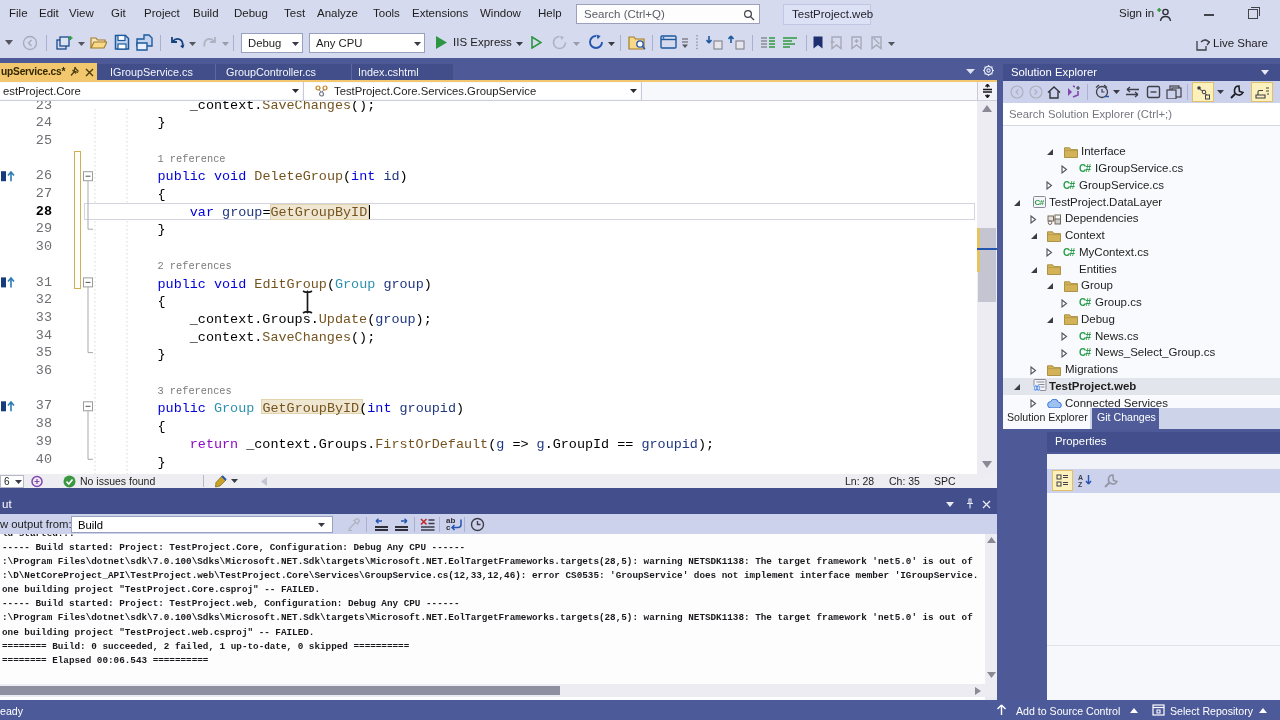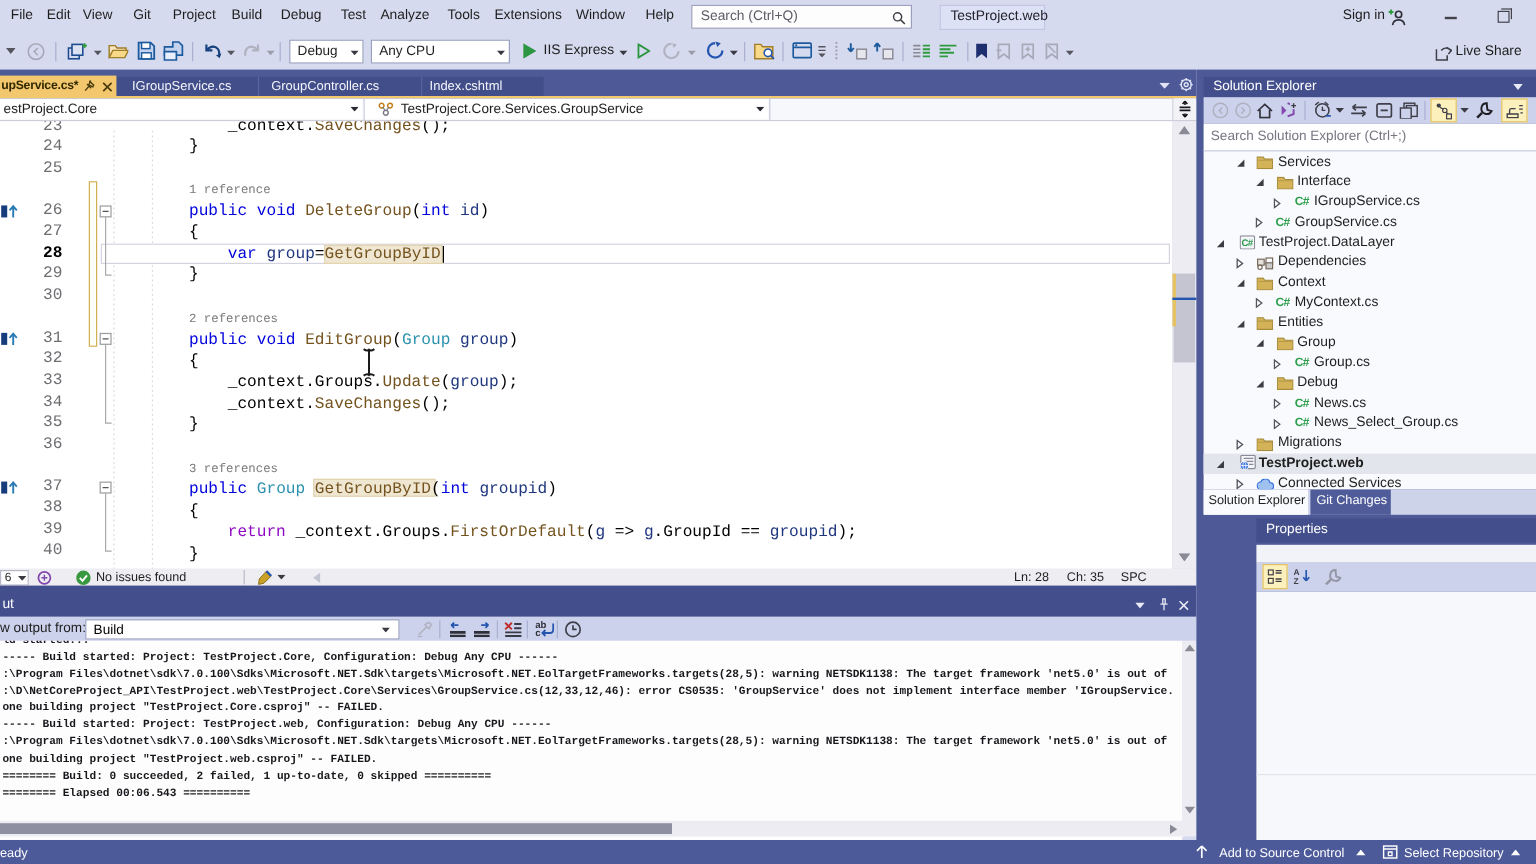--- a/index.html
+++ b/index.html
@@ -41,21 +41,21 @@
 #code .t{color:#2b91af;}
 #code .p{color:#1f377f;}
 #code .r{color:#8f08c4;}
 #code .lens{font-size:10.3px;color:#7a7a7a;}
 .hlbox{position:absolute;background:#f0e7d2;border:1px solid #e2d4ad;box-sizing:border-box;}
 
 #vscroll{left:977px;top:45px;width:20px;height:373px;background:#ececf2;}
 #ebottom{left:0;top:418px;width:997px;height:14px;background:#eeeef2;font-size:10.5px;color:#1e1e1e;}
 
 
-#output{left:0;top:432px;width:997px;height:212px;background:#e8eaf2;border-radius:20px;}
+#output{left:0;top:432px;width:997px;height:212px;background:#e8eaf2;}
 #ohead{position:absolute;left:0;top:0;width:997px;height:26px;background:#434f8c;color:#fff;font-size:11.5px;}
 #otool{position:absolute;left:0;top:26px;width:997px;height:20px;background:#ccd2ec;}
 #otext{position:absolute;left:0;top:46px;width:985px;height:193px;background:#fdfdfe;overflow:hidden;}
 #otext pre{position:absolute;left:2px;top:-7.5px;margin:0;font-family:"Liberation Mono",monospace;font-size:9.3px;font-weight:bold;line-height:14.15px;color:#18181c;}
 #ovscroll{position:absolute;left:985px;top:46px;width:12px;height:149.5px;background:#ececf2;}
 #ohscroll{position:absolute;left:0;top:195.5px;width:997px;height:13.5px;background:#ececf2;}
 
 
 #right{left:997px;top:2px;width:283px;height:698px;background:#4d5a97;}
 #sehead{position:absolute;left:6px;top:5.5px;width:277px;height:17.5px;background:#434f8c;color:#fff;font-size:11.3px;}
@@ -598,30 +598,20 @@
               <path d="M1 8 h9 v3 h-9 Z" fill="none" stroke="#3f3f49" stroke-width="1.1"></path>
               <path d="M3 8 V5 q0 -1.5 1.5 -1.5 H8" fill="none" stroke="#3f3f49" stroke-width="1.1"></path>
               <path d="M11 1 l3 0 M11 4 l3 0 M12 7 l2 0" stroke="#3f3f49" stroke-width="1.1"></path>
             </svg>
         </div>
       </div>
       <div id="sesearch">
           <span style="top:5px">Search Solution Explorer (Ctrl+;)</span>
         </div>
       <div id="setree">
-<div class="trow" style="top:1.0px;">
-            <svg class="abs" style="left:27px;top:4.5px" width="8" height="8" viewBox="0 0 8 8">
-              <path d="M7 1 V7 H1 Z" fill="#3c3c44"></path>
-            </svg>
-            <svg class="abs" style="left:44px;top:3px" width="14" height="11" viewBox="0 0 14 11">
-              <path d="M0.5 10.5 V0.8 h5.2 l1.2 1.8 H13.5 V10.5 Z" fill="#d3b258" stroke="#a68b3c" stroke-width="0.9"></path>
-              <path d="M0.5 3.6 h13" stroke="#b79b48" stroke-width="0.9"></path>
-            </svg>
-            <span style="left:62px;">Services</span>
-          </div>
 <div class="trow" style="top:17.75px;">
             <svg class="abs" style="left:43px;top:4.5px" width="8" height="8" viewBox="0 0 8 8">
               <path d="M7 1 V7 H1 Z" fill="#3c3c44"></path>
             </svg>
             <svg class="abs" style="left:61px;top:3px" width="14" height="11" viewBox="0 0 14 11">
               <path d="M0.5 10.5 V0.8 h5.2 l1.2 1.8 H13.5 V10.5 Z" fill="#d3b258" stroke="#a68b3c" stroke-width="0.9"></path>
               <path d="M0.5 3.6 h13" stroke="#b79b48" stroke-width="0.9"></path>
             </svg>
             <span style="left:78px;">Interface</span>
           </div>
@@ -679,21 +669,21 @@
             <span style="left:76px;">MyContext.cs</span>
           </div>
 <div class="trow" style="top:135.0px;">
             <svg class="abs" style="left:27px;top:4.5px" width="8" height="8" viewBox="0 0 8 8">
               <path d="M7 1 V7 H1 Z" fill="#3c3c44"></path>
             </svg>
             <svg class="abs" style="left:44px;top:3px" width="14" height="11" viewBox="0 0 14 11">
               <path d="M0.5 10.5 V0.8 h5.2 l1.2 1.8 H13.5 V10.5 Z" fill="#d3b258" stroke="#a68b3c" stroke-width="0.9"></path>
               <path d="M0.5 3.6 h13" stroke="#b79b48" stroke-width="0.9"></path>
             </svg>
-            <span style="left:62px;text-align:center;">Entities</span>
+            <span style="left:76px;text-align:center;">Entities</span>
           </div>
 <div class="trow" style="top:151.75px;">
             <svg class="abs" style="left:43px;top:4.5px" width="8" height="8" viewBox="0 0 8 8">
               <path d="M7 1 V7 H1 Z" fill="#3c3c44"></path>
             </svg>
             <svg class="abs" style="left:61px;top:3px" width="14" height="11" viewBox="0 0 14 11">
               <path d="M0.5 10.5 V0.8 h5.2 l1.2 1.8 H13.5 V10.5 Z" fill="#d3b258" stroke="#a68b3c" stroke-width="0.9"></path>
               <path d="M0.5 3.6 h13" stroke="#b79b48" stroke-width="0.9"></path>
             </svg>
             <span style="left:78px;">Group</span>

